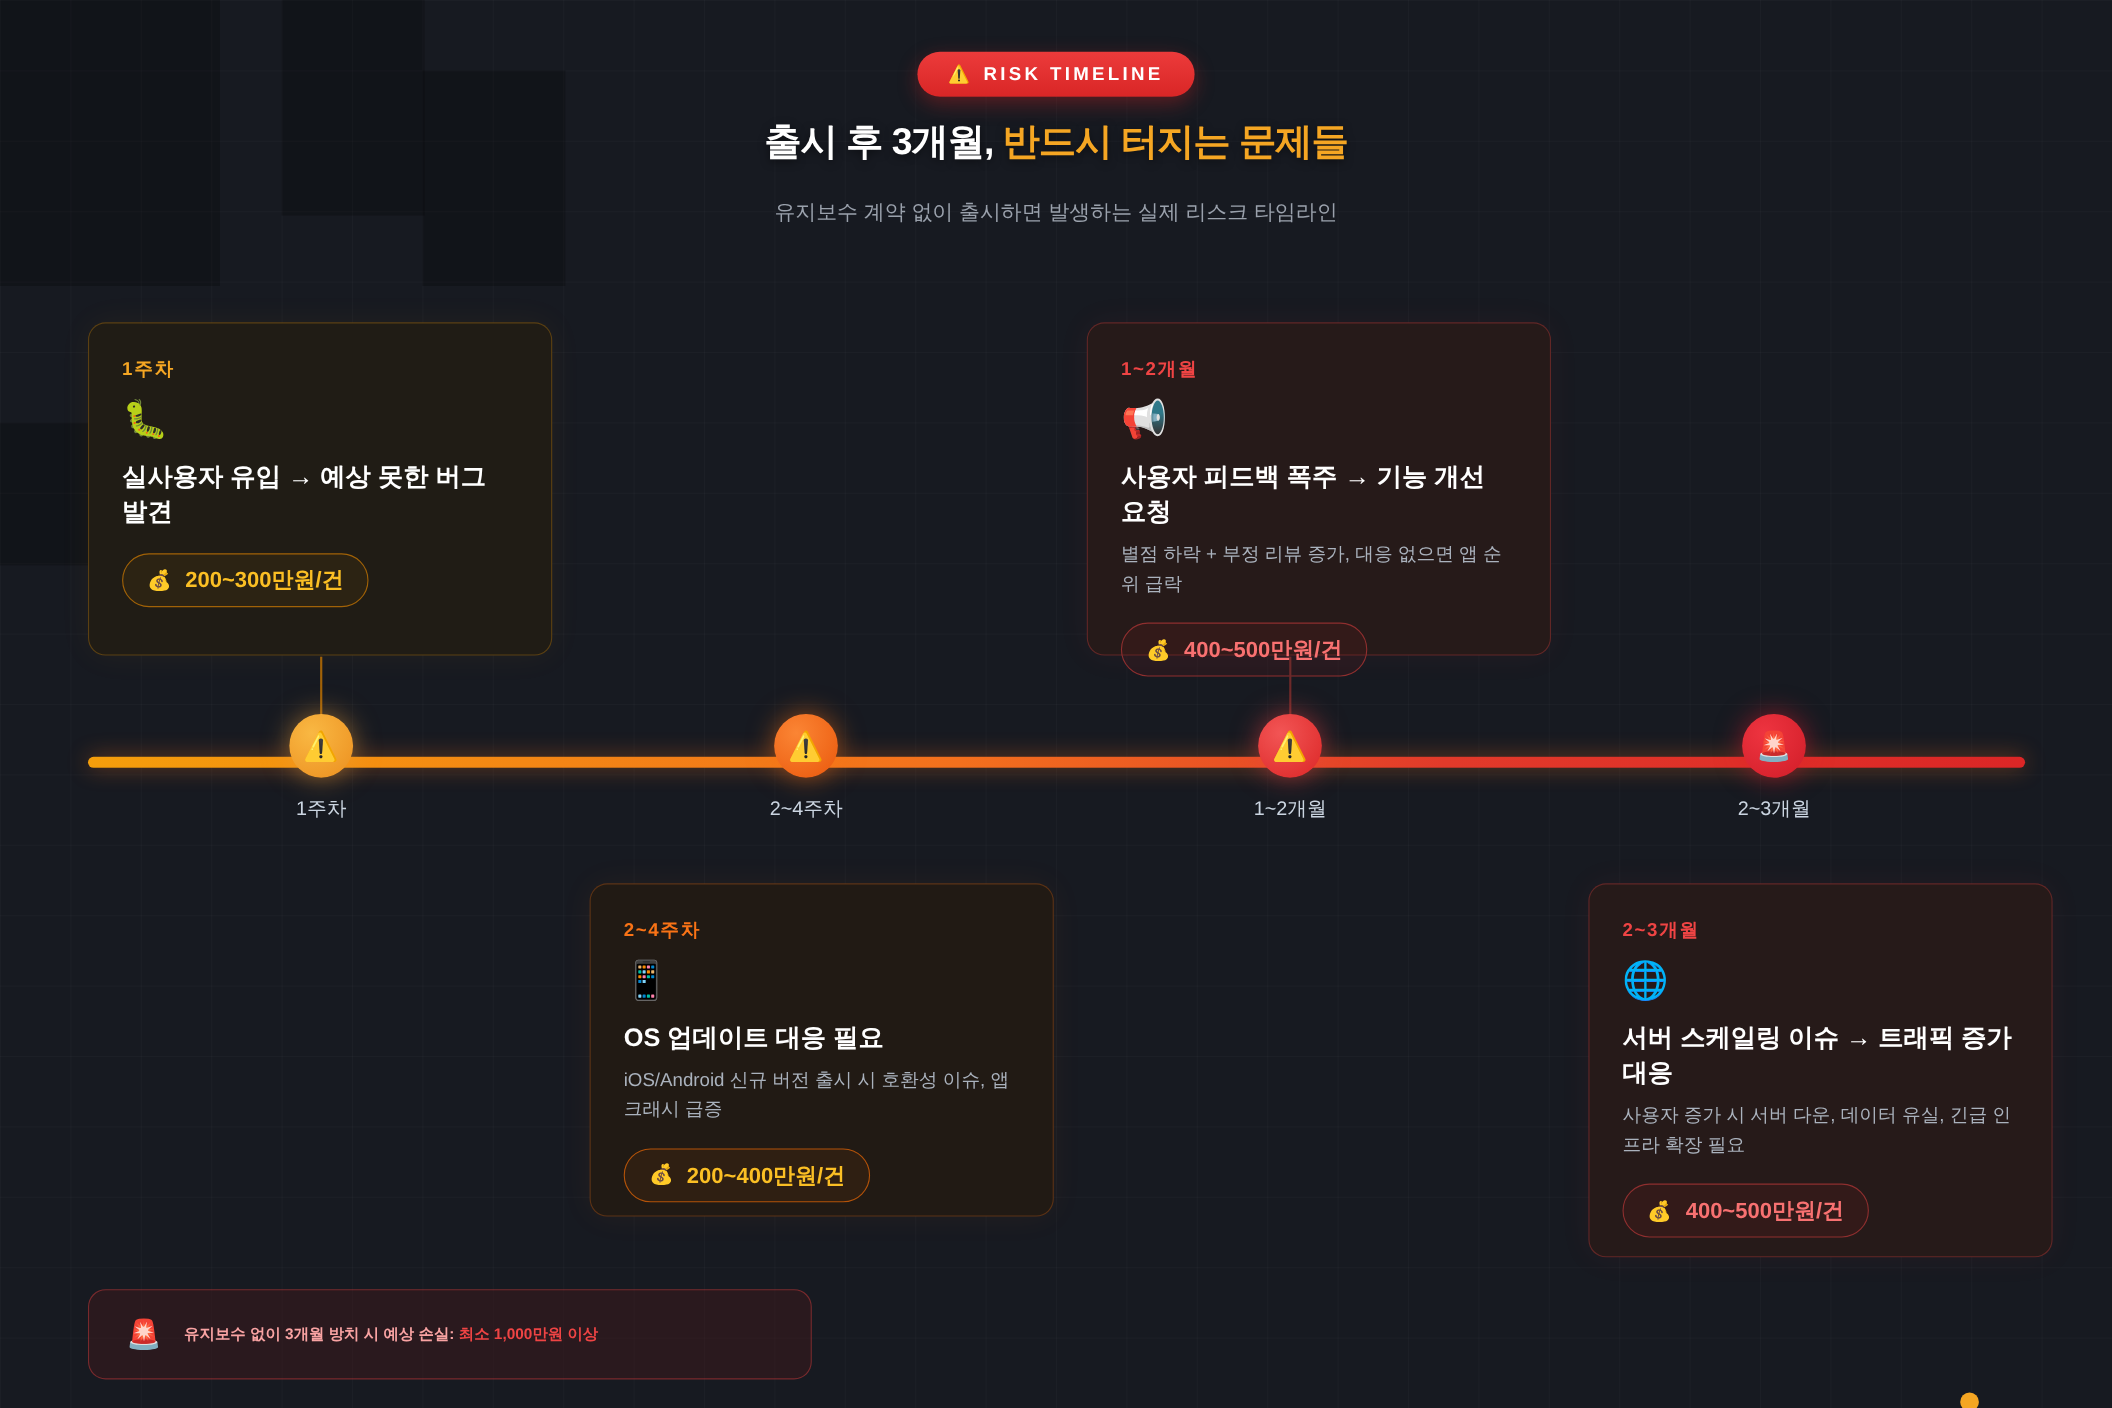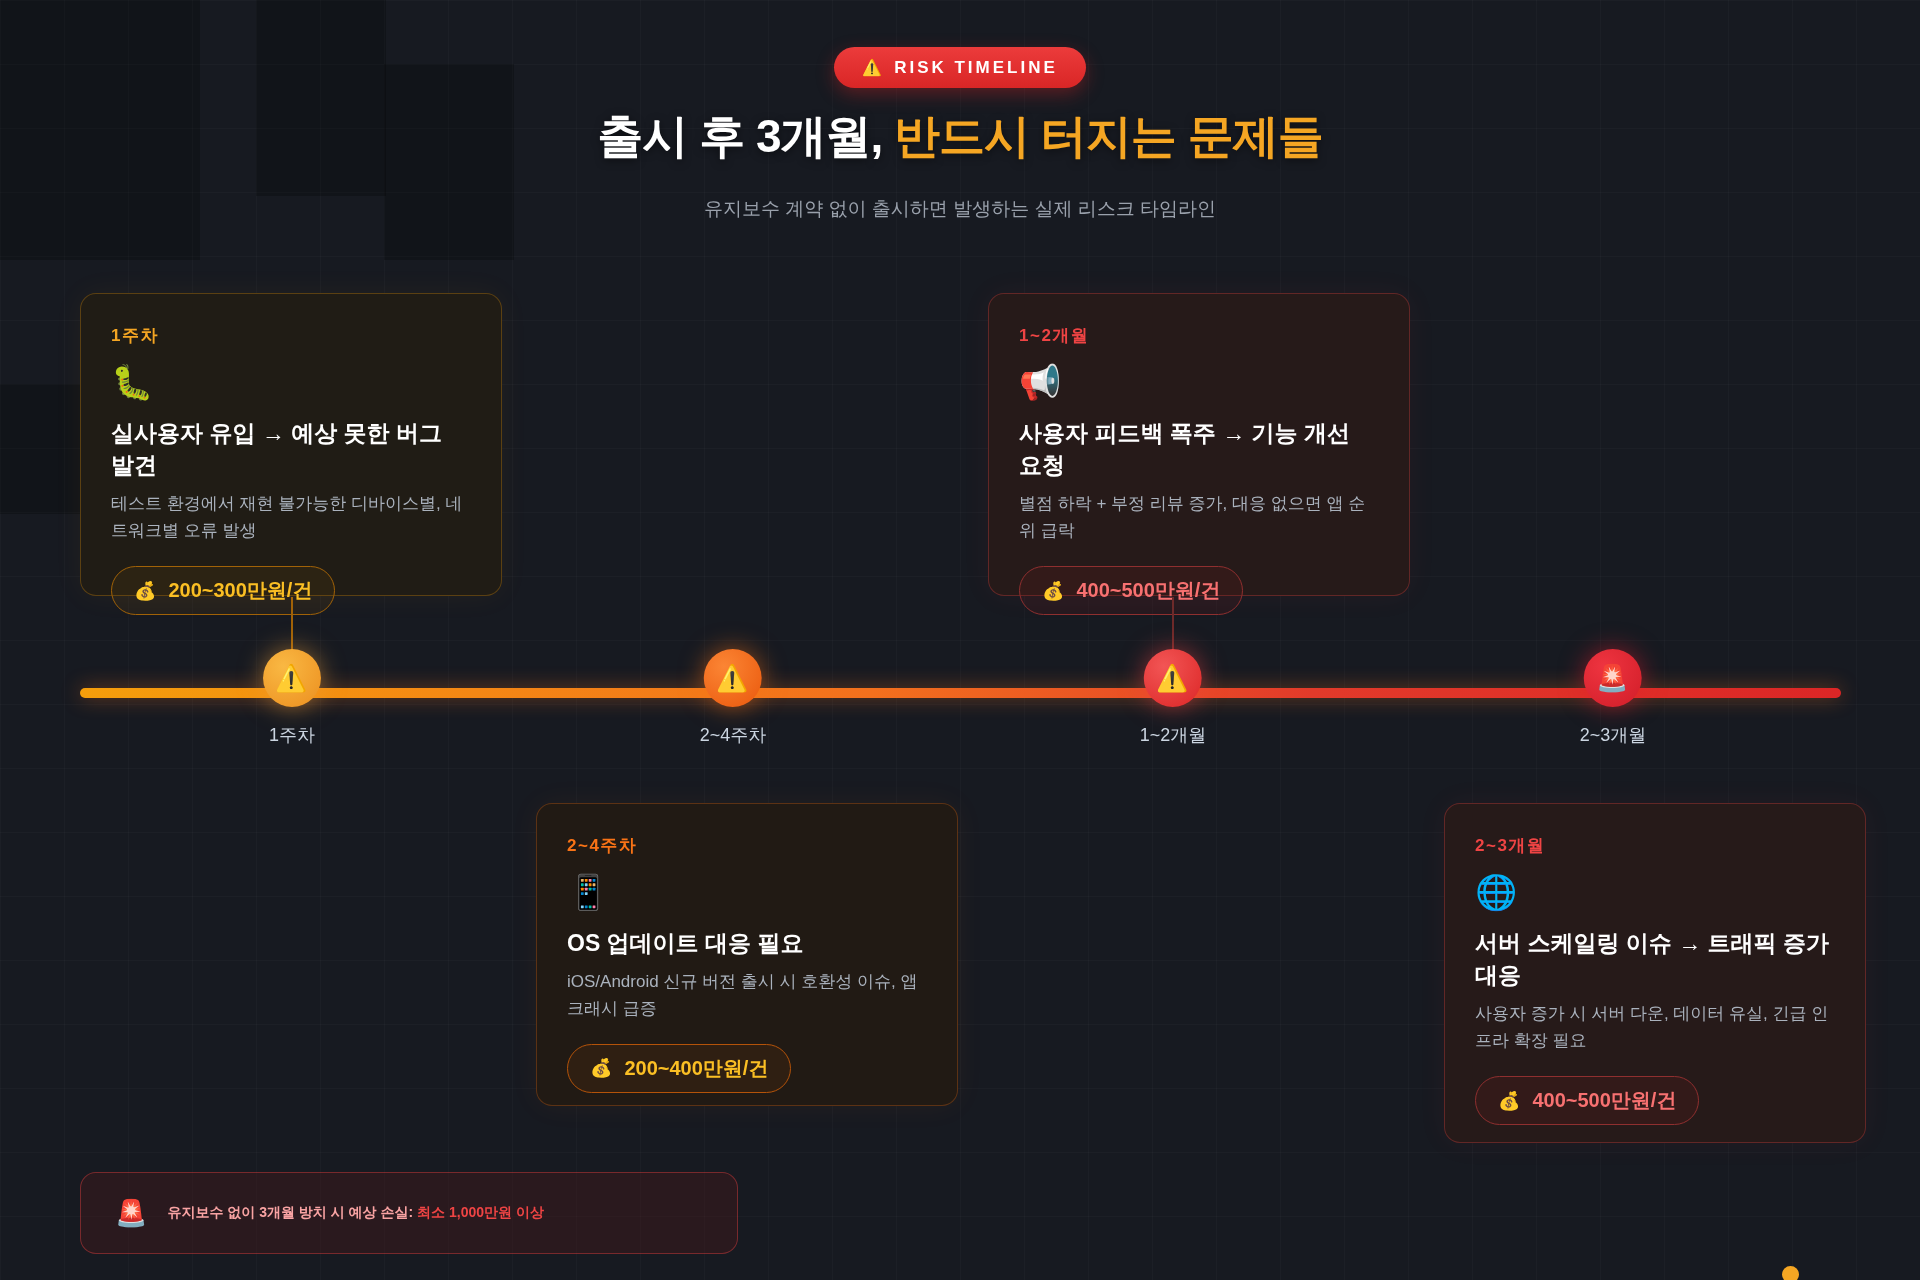--- a/index.html
+++ b/index.html
@@ -26,21 +26,21 @@
   .risk-badge {
     display: inline-flex; align-items: center; gap: 12px;
     margin-top: 47px; height: 41px; padding: 0 28px;
     background: linear-gradient(180deg, #ec3b3b, #d92626);
     border-radius: 22px;
     box-shadow: 0 6px 18px rgba(220,38,38,0.35);
     font-size: 17px; font-weight: bold; letter-spacing: 3px; color: #ffffff;
   }
   .risk-badge .badge-icon { font-size: 16px; letter-spacing: 0; }
   .main-title {
-    margin-top: 18px; font-size: 46px; font-weight: 800; letter-spacing: -1px;
+    margin-top: 18px; font-size: 34px; font-weight: 800; letter-spacing: -1px;
     text-shadow: 0 2px 8px rgba(0,0,0,0.5);
     text-align: center;
   }
   .main-title .accent { color: #f5a623; }
   .subtitle { margin-top: 28px; font-size: 19px; color: #9aa1ac; }
 
   
   .card {
     position: absolute; width: 422px; border-radius: 16px; padding: 30px 30px;
   }
@@ -129,21 +129,20 @@
     <span>출시 후 3개월,</span>
     <span class="accent">반드시 터지는 문제들</span>
   </div>
   <div class="subtitle">유지보수 계약 없이 출시하면 발생하는 실제 리스크 타임라인</div>
 </div>
 
 <div class="card amber" id="card-0">
   <div class="card-period">1주차</div>
   <div class="card-icon">🐛</div>
   <div class="card-title">실사용자 유입 → 예상 못한 버그 발견</div>
-  <div class="card-desc">테스트 환경에서 재현 불가능한 디바이스별, 네트워크별 오류 발생</div>
   <div class="cost-pill">
     <span class="cost-icon">💰</span>
     <span>200~300만원/건</span>
   </div>
 </div>
 
 <div class="card red" id="card-1">
   <div class="card-period">1~2개월</div>
   <div class="card-icon">📢</div>
   <div class="card-title">사용자 피드백 폭주 → 기능 개선 요청</div>

